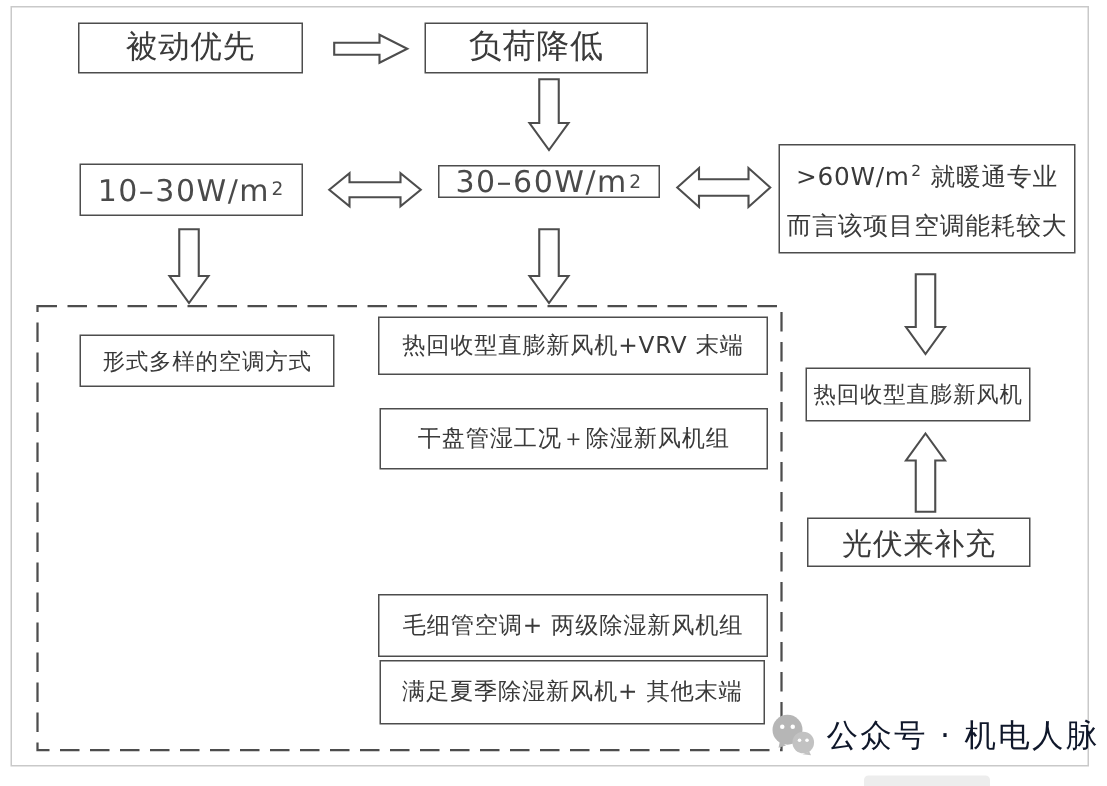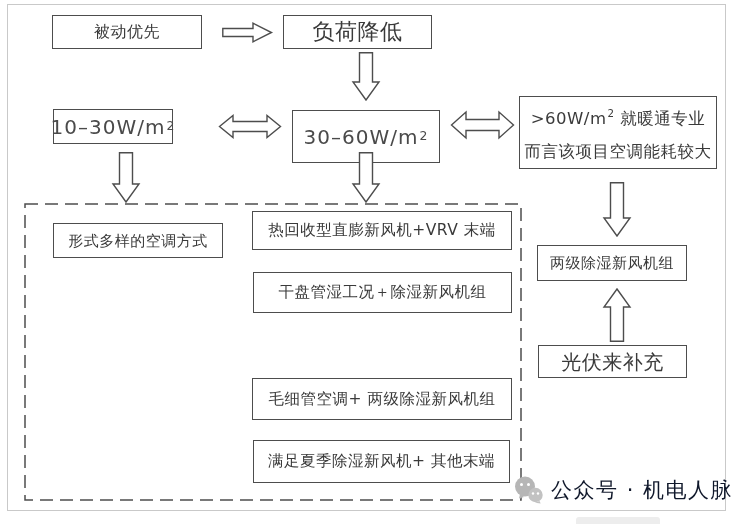--- a/index.html
+++ b/index.html
@@ -73,46 +73,46 @@
 <body>
 
 <div class="stage">
 
   <div class="frame"></div>
 
   <svg class="connector" style="left:24px; top:203px;" width="498" height="298">
     <rect x="1" y="1" width="496" height="296" fill="none" stroke="#4d4d4d" stroke-width="1.5" stroke-dasharray="13 7"></rect>
   </svg>
 
-  <div class="node" style="left:52px; top:15px; width:150px; height:34px; font-size:16px;">
+  <div class="node" style="left:52px; top:15px; width:150px; height:34px; font-size:21px;">
     <span>被动优先</span>
   </div>
 
   <div class="node" style="left:283px; top:15px; width:149px; height:34px; font-size:22px;">
     <span>负荷降低</span>
   </div>
 
   <svg class="connector" style="left:222px; top:22px;" width="51" height="21">
     <polygon points="0.8,6.5 31,6.5 31,1.2 49.5,10.5 31,19.8 31,14.5 0.8,14.5" fill="#ffffff" stroke="#4d4d4d" stroke-width="1.4"></polygon>
   </svg>
 
   <svg class="connector" style="left:352px; top:52px;" width="28" height="49">
     <polygon points="7.5,0.8 20.5,0.8 20.5,30 27,30 14,48 1,30 7.5,30" fill="#ffffff" stroke="#4d4d4d" stroke-width="1.4"></polygon>
   </svg>
 
-  <div class="node range-font" style="left:53px; top:109px; width:120px; height:35px;">
+  <div class="node range-font" style="left:53px; top:109px; width:149px; height:35px;">
     <span>10–30W/m</span>
       <span class="sup">2</span>
   </div>
 
   <svg class="connector" style="left:218px; top:114px;" width="64" height="25">
     <polygon points="1.5,12.5 15,1.5 15,7.5 49,7.5 49,1.5 62.5,12.5 49,23.5 49,17.5 15,17.5 15,23.5" fill="#ffffff" stroke="#4d4d4d" stroke-width="1.4"></polygon>
   </svg>
 
-  <div class="node range-font" style="left:292px; top:110px; width:148px; height:53px;">
+  <div class="node range-font" style="left:292px; top:110px; width:148px; height:22px;">
     <span>30–60W/m</span>
       <span class="sup">2</span>
   </div>
 
   <svg class="connector" style="left:450px; top:110px;" width="65" height="30">
     <polygon points="1.5,15 16,2 16,9.5 49,9.5 49,2 63.5,15 49,28 49,20.5 16,20.5 16,28" fill="#ffffff" stroke="#4d4d4d" stroke-width="1.4"></polygon>
   </svg>
 
   <div class="node big-note" style="left:519px; top:96px; width:198px; height:73px;">
     <div>
@@ -139,30 +139,30 @@
 
   <div class="node sol" style="left:252px; top:211px; width:260px; height:39px;">
     <span>热回收型直膨新风机+VRV 末端</span>
   </div>
 
   <div class="node sol" style="left:253px; top:272px; width:259px; height:41px;">
     <span>干盘管湿工况＋除湿新风机组</span>
   </div>
 
 
-  <div class="node sol" style="left:252px; top:378px; width:260px; height:42px;">
+  <div class="node sol" style="left:252px; top:396px; width:260px; height:42px;">
     <span>毛细管空调+ 两级除湿新风机组</span>
   </div>
 
   <div class="node sol" style="left:253px; top:440px; width:257px; height:43px;">
     <span>满足夏季除湿新风机+ 其他末端</span>
   </div>
 
   <div class="node small-label" style="left:537px; top:245px; width:150px; height:36px;">
-    <span>两级除湿新风机组</span>
+    <span>热回收型直膨新风机</span>
   </div>
 
   <svg class="connector" style="left:603px; top:288px;" width="28" height="54">
     <polygon points="14,1 27,19 20.5,19 20.5,53.2 7.5,53.2 7.5,19 1,19" fill="#ffffff" stroke="#4d4d4d" stroke-width="1.4"></polygon>
   </svg>
 
   <div class="node" style="left:538px; top:345px; width:149px; height:33px;">
     <span>光伏来补充</span>
   </div>
 

